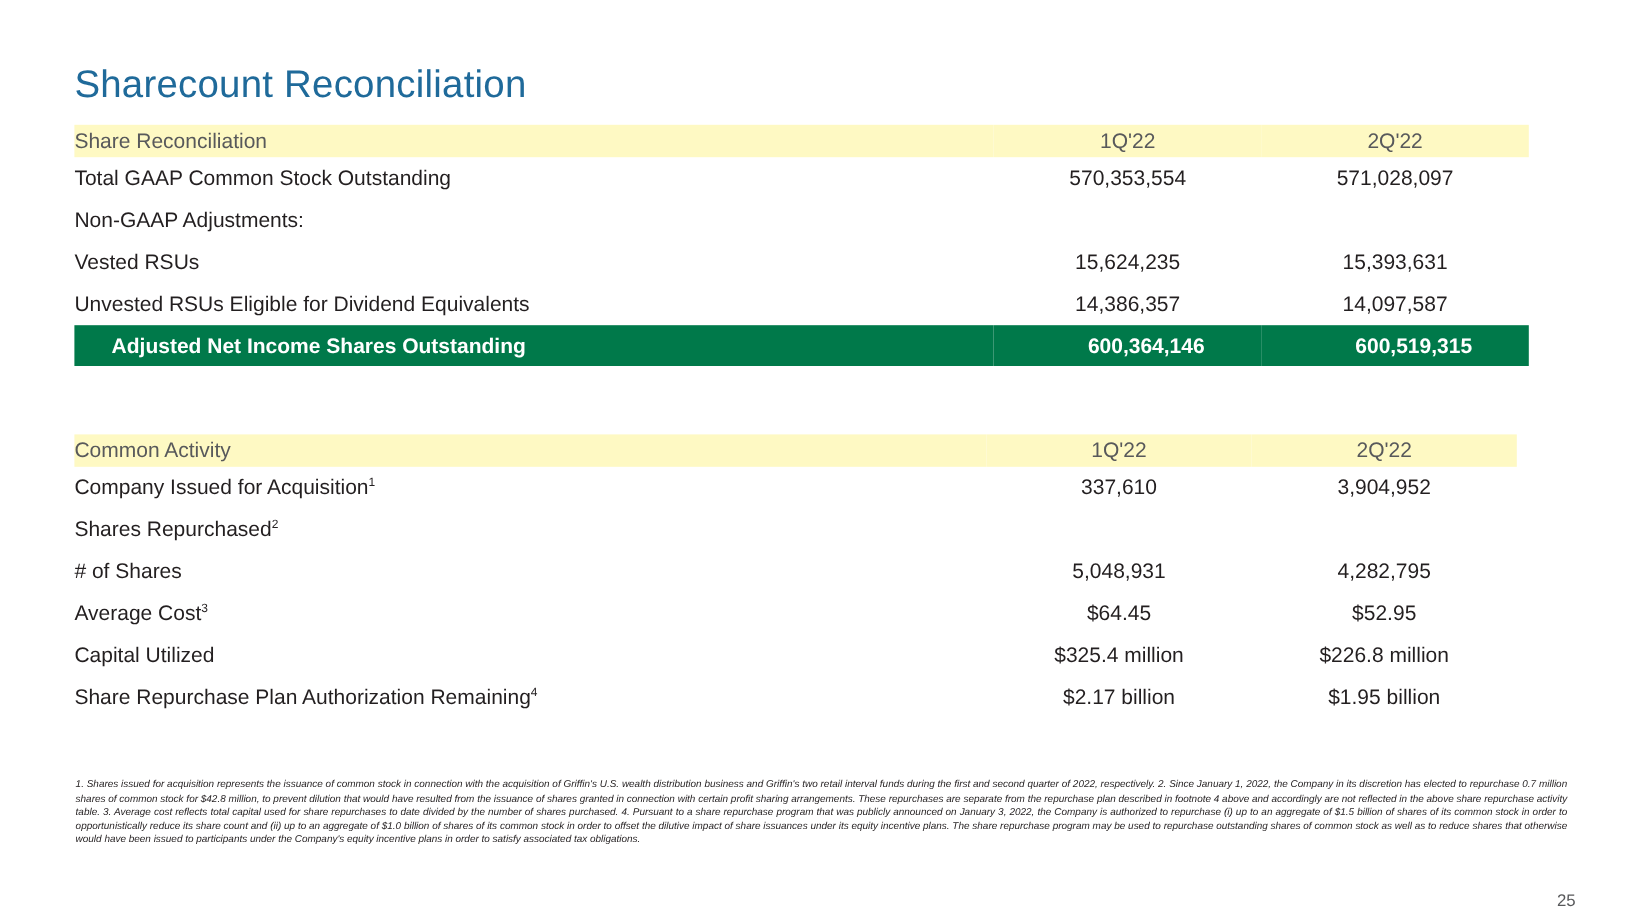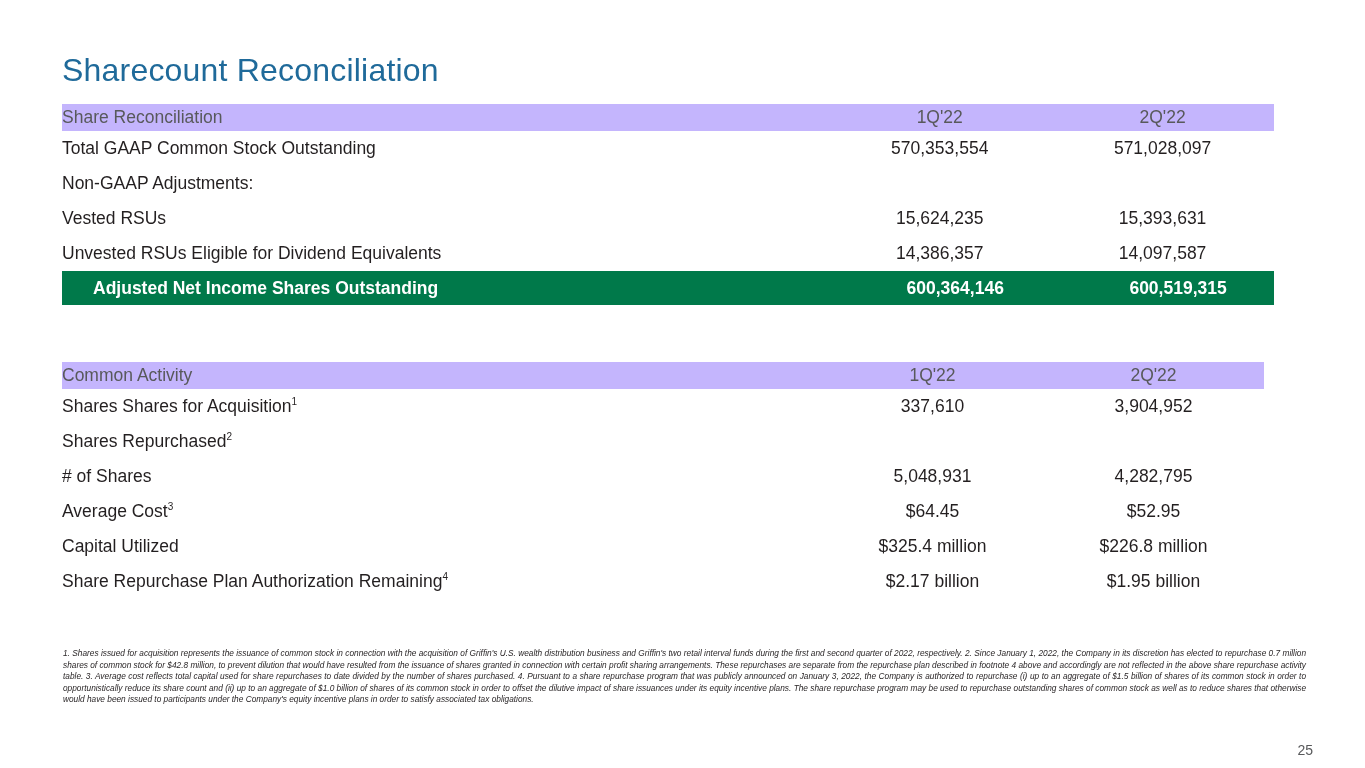--- a/index.html
+++ b/index.html
@@ -44,21 +44,21 @@
   .t1 { left: 62px; top: 104px; width: 1212px; }
   .t2 { left: 62px; top: 362px; width: 1202px; }
 
   .col-label  { width: 760px; }
   .col-num    { width: 221px; }
 
   .t2 .col-label { width: 760px; }
   .t2 .col-num   { width: 221px; }
 
   .row-head td {
-    background: #c4b5fd;
+    background: #fef9c3;
     color: #58595b;
     font-size: 17.5px;
     height: 27px;
     line-height: 27px;
   }
   .row-head td.num {
     text-align: center;
     color: #58595b;
   }
   .cell-label {
@@ -167,21 +167,21 @@
         <col class="col-num">
         <col class="col-num">
     </colgroup>
     <tbody>
       <tr class="row-head">
         <td class="cell-label">Common Activity</td>
         <td class="num">1Q'22</td>
         <td class="num">2Q'22</td>
       </tr>
       <tr class="row-normal">
-        <td class="cell-label"><span>Shares Shares for Acquisition</span><sup>1</sup></td>
+        <td class="cell-label"><span>Company Issued for Acquisition</span><sup>1</sup></td>
         <td class="num">337,610</td>
         <td class="num">3,904,952</td>
       </tr>
       <tr class="row-normal">
         <td class="cell-label"><span>Shares Repurchased</span><sup>2</sup></td>
         <td class="num"></td>
         <td class="num"></td>
       </tr>
       <tr class="row-normal">
         <td class="cell-label indent1"><span># of Shares</span><sup></sup></td>

